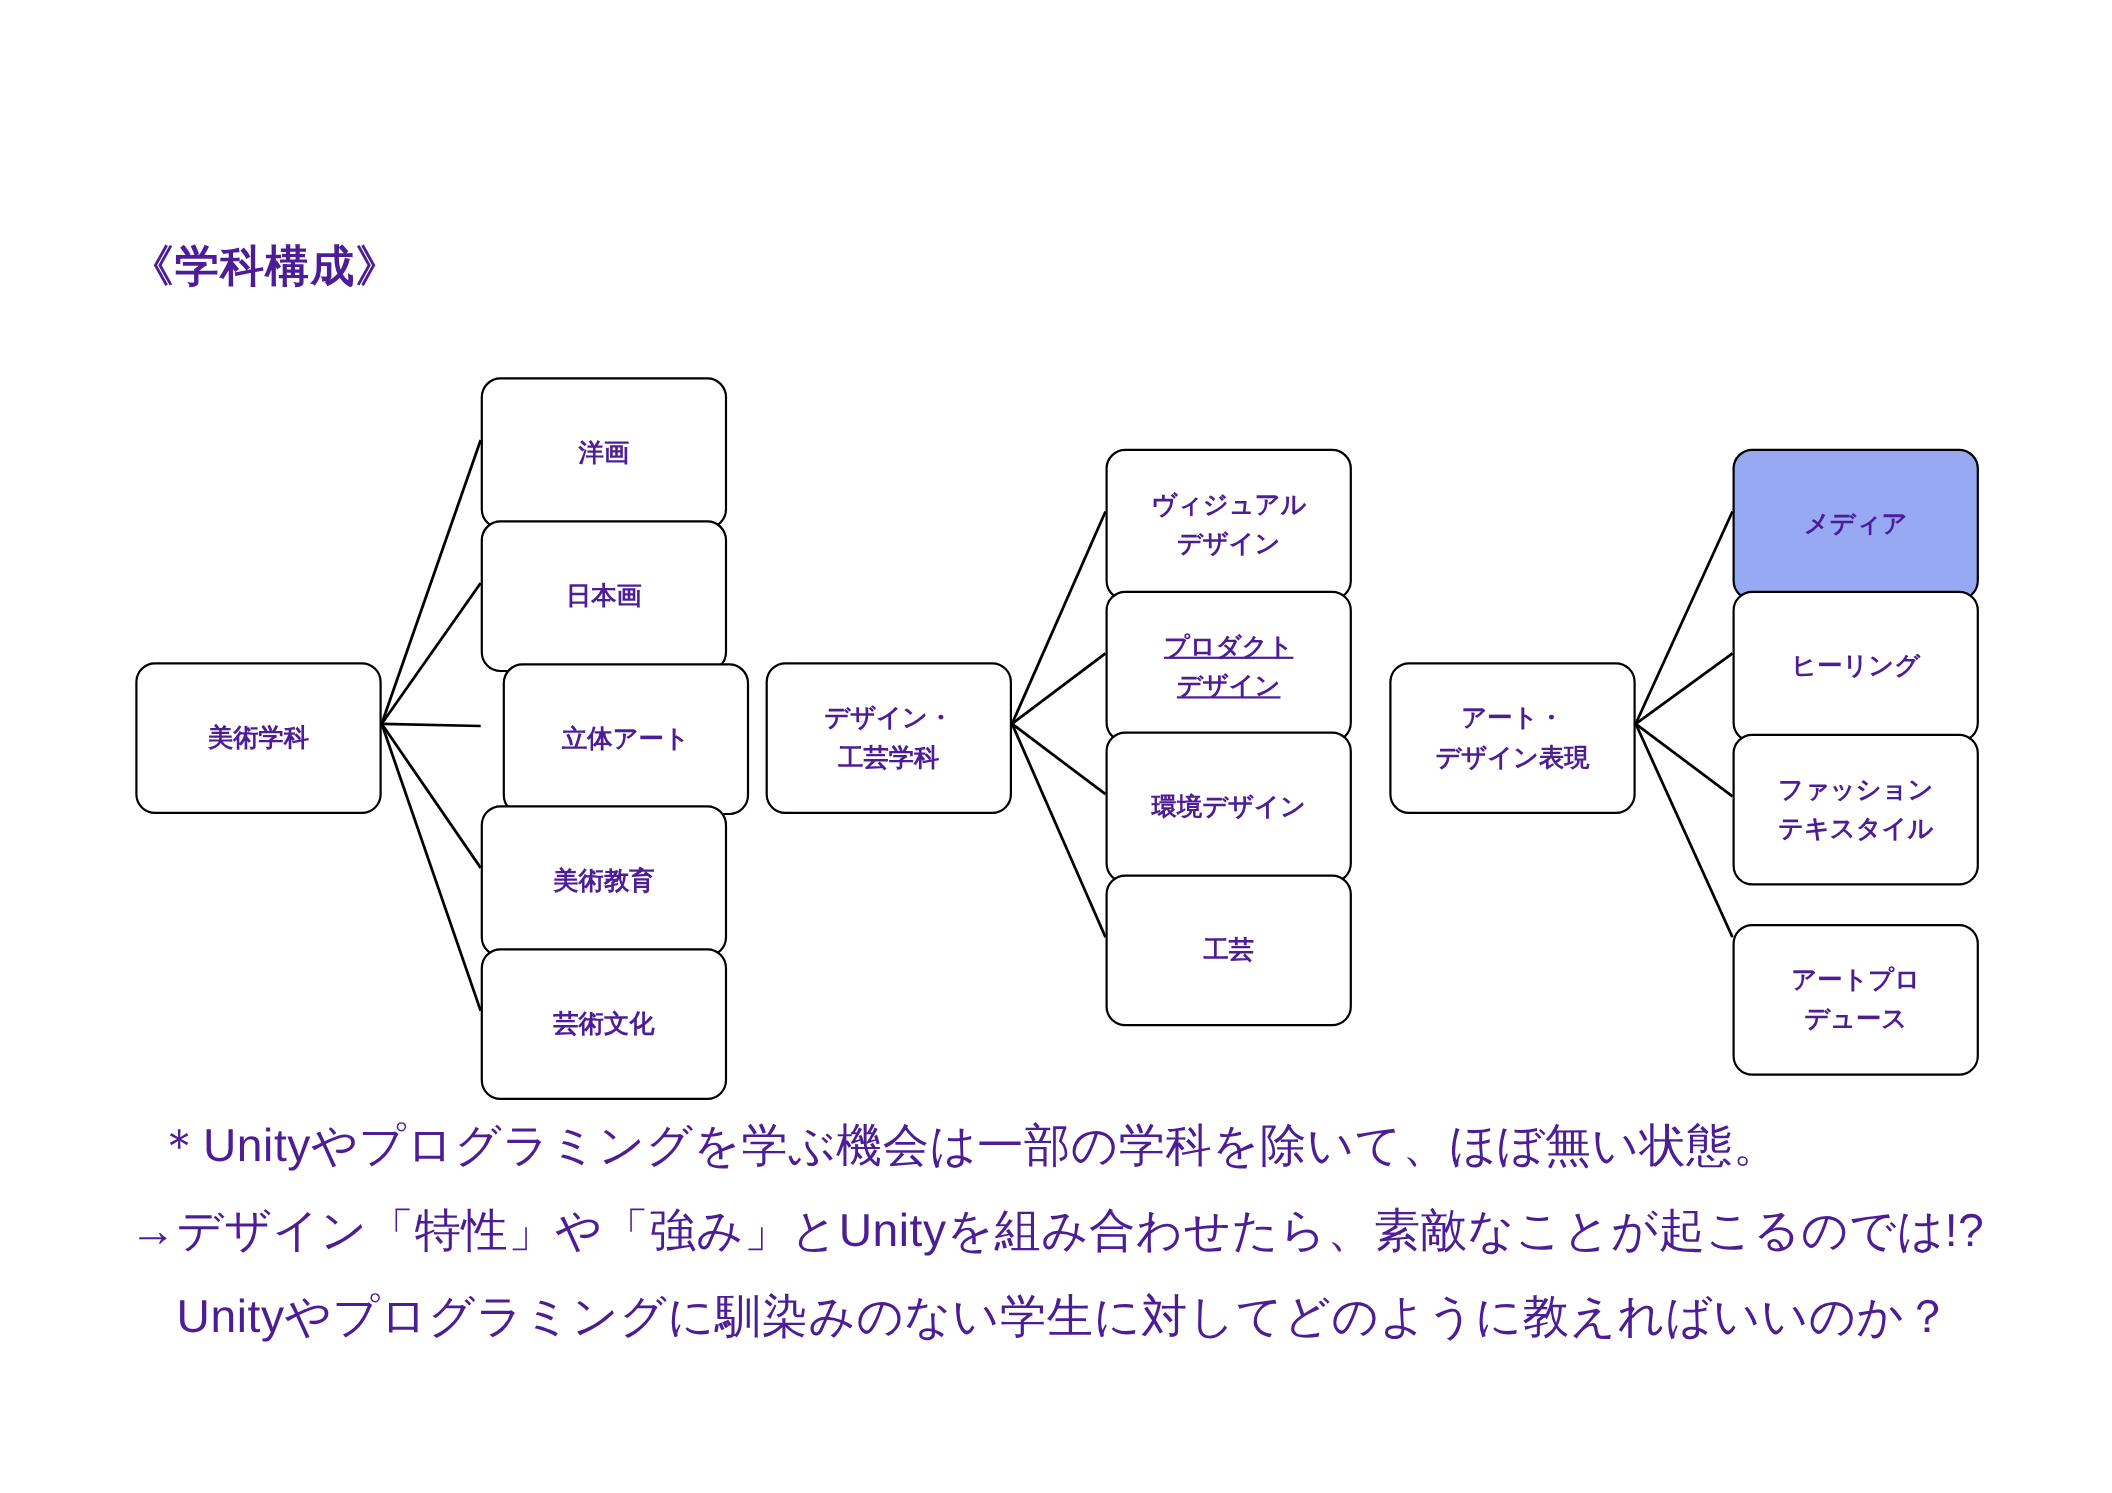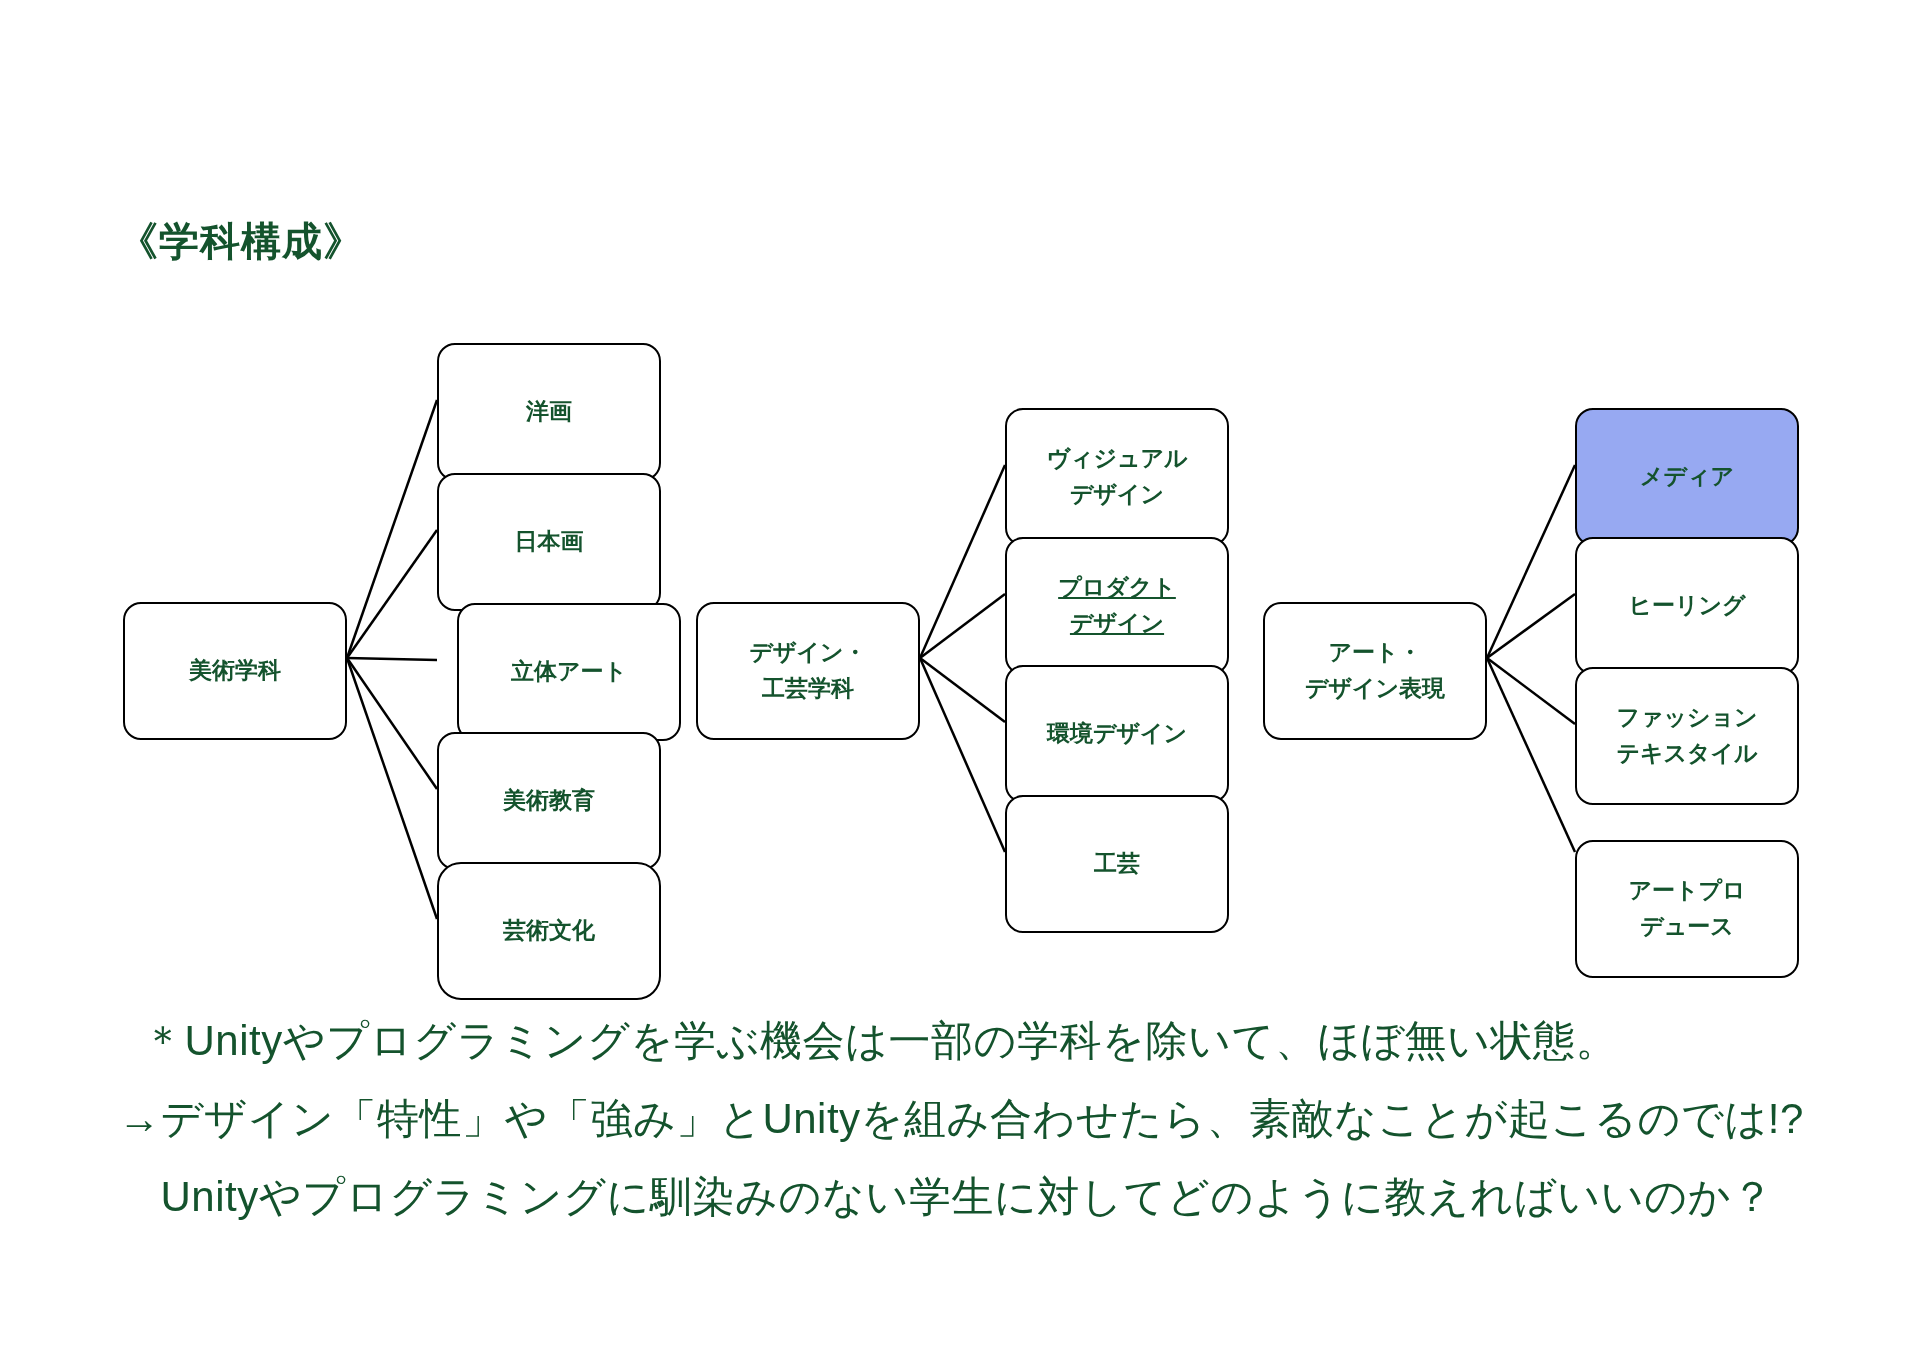--- a/index.html
+++ b/index.html
@@ -2,21 +2,21 @@
 <html style="--highlight-fill: #97A9F2;"><head>
 <meta charset="utf-8">
 <style>
   html, body { margin: 0; padding: 0; background: #ffffff; }
   .canvas {
     position: relative;
     width: 1920px;
     height: 1357px;
     background: #ffffff;
     font-family: "Liberation Sans", "DejaVu Sans", sans-serif;
-    color: #14532d;
+    color: #4c1d95;
     overflow: hidden;
   }
   .page-title {
     position: absolute;
     left: 118px;
     top: 214px;
     font-size: 40px;
     font-weight: 700;
     letter-spacing: 1px;
     white-space: nowrap;
@@ -46,21 +46,21 @@
     white-space: nowrap;
   }
   .node--highlight { background: var(--highlight-fill, #97A9F2); }
 
   
   .n-bijutsu   { left: 123px;  top: 602px; }
   .n-yoga      { left: 437px;  top: 343px; }
   .n-nihonga   { left: 437px;  top: 473px; }
   .n-rittai    { left: 457px;  top: 603px; text-align: right; }
   .n-kyoiku    { left: 437px;  top: 732px; }
-  .n-bunka     { left: 437px;  top: 862px; border-radius: 24px; }
+  .n-bunka     { left: 437px;  top: 862px; }
   
   .n-design    { left: 696px;  top: 602px; }
   .n-visual    { left: 1005px; top: 408px; }
   .n-product   { left: 1005px; top: 537px; text-decoration: underline; }
   .n-kankyo    { left: 1005px; top: 665px; }
   .n-kogei     { left: 1005px; top: 795px; }
   
   .n-artdesign { left: 1263px; top: 602px; }
   .n-media     { left: 1575px; top: 408px; }
   .n-healing   { left: 1575px; top: 537px; }

